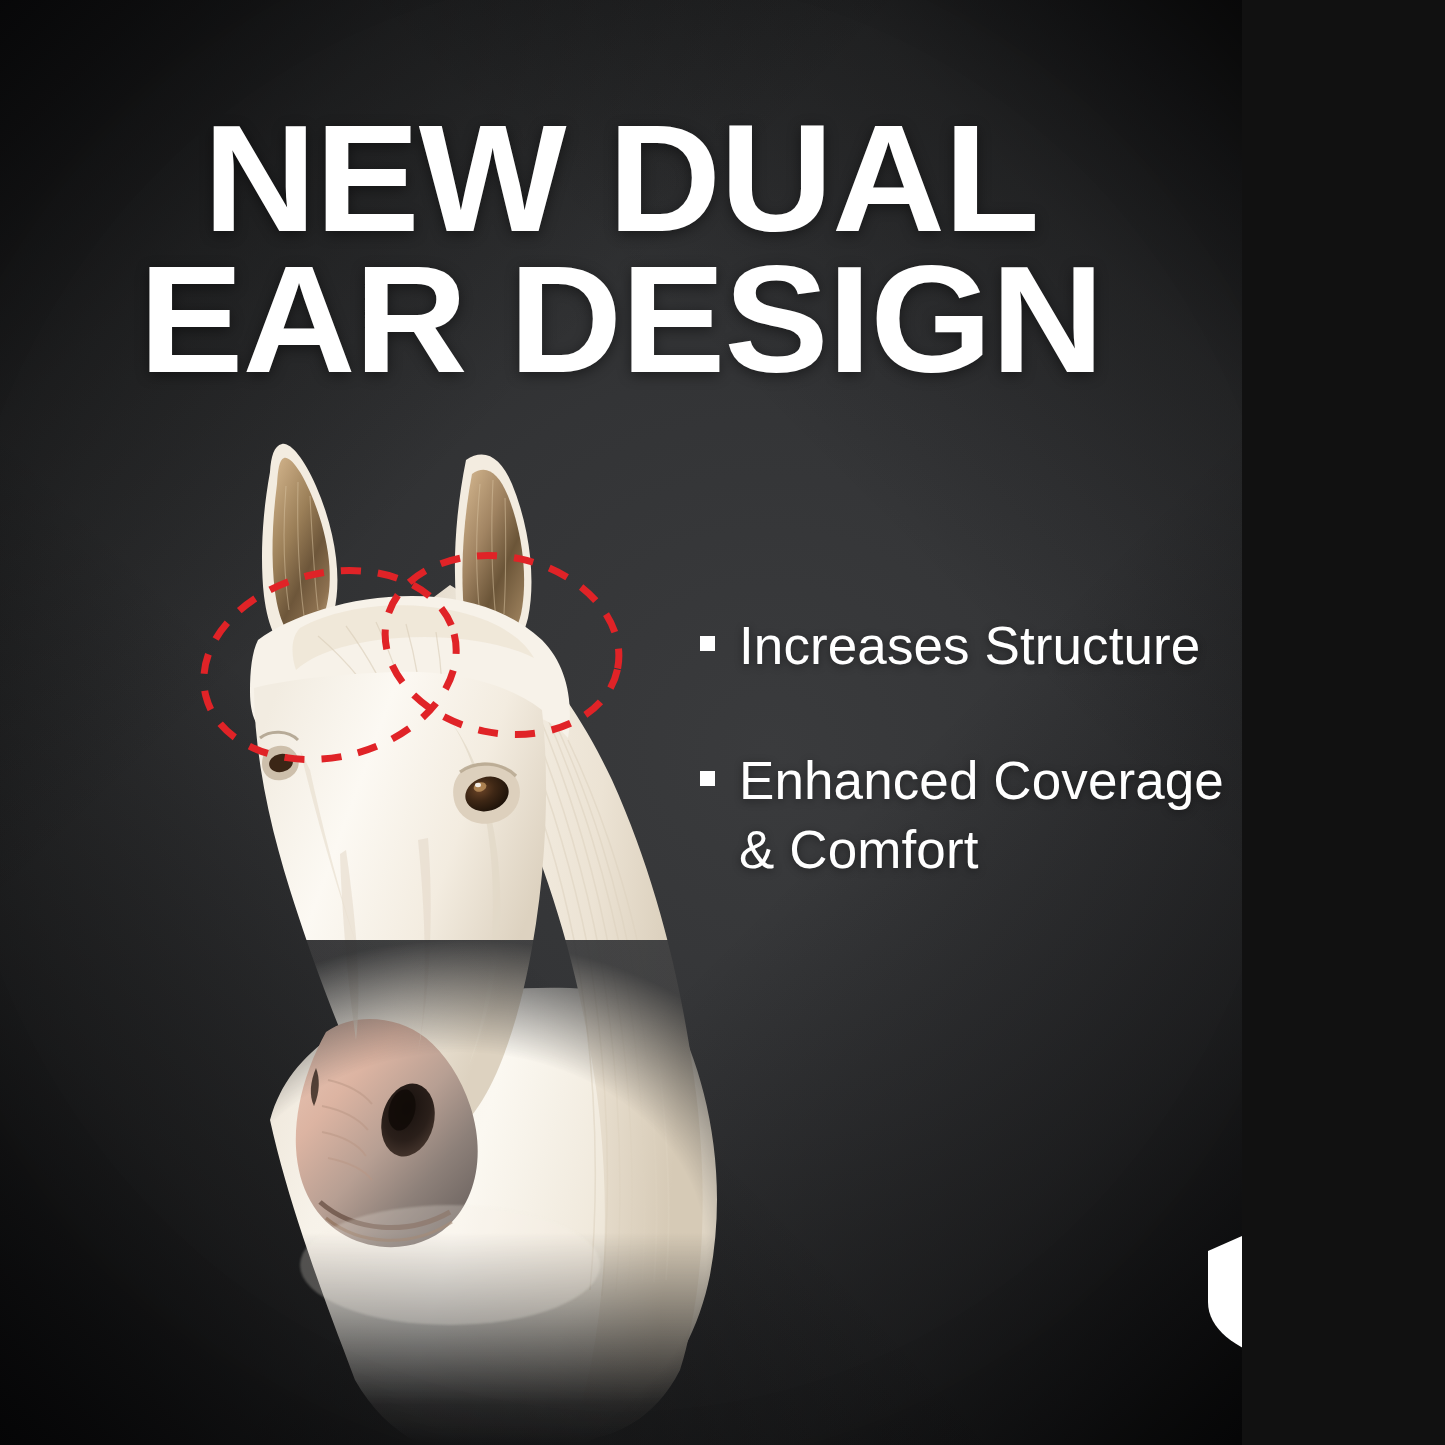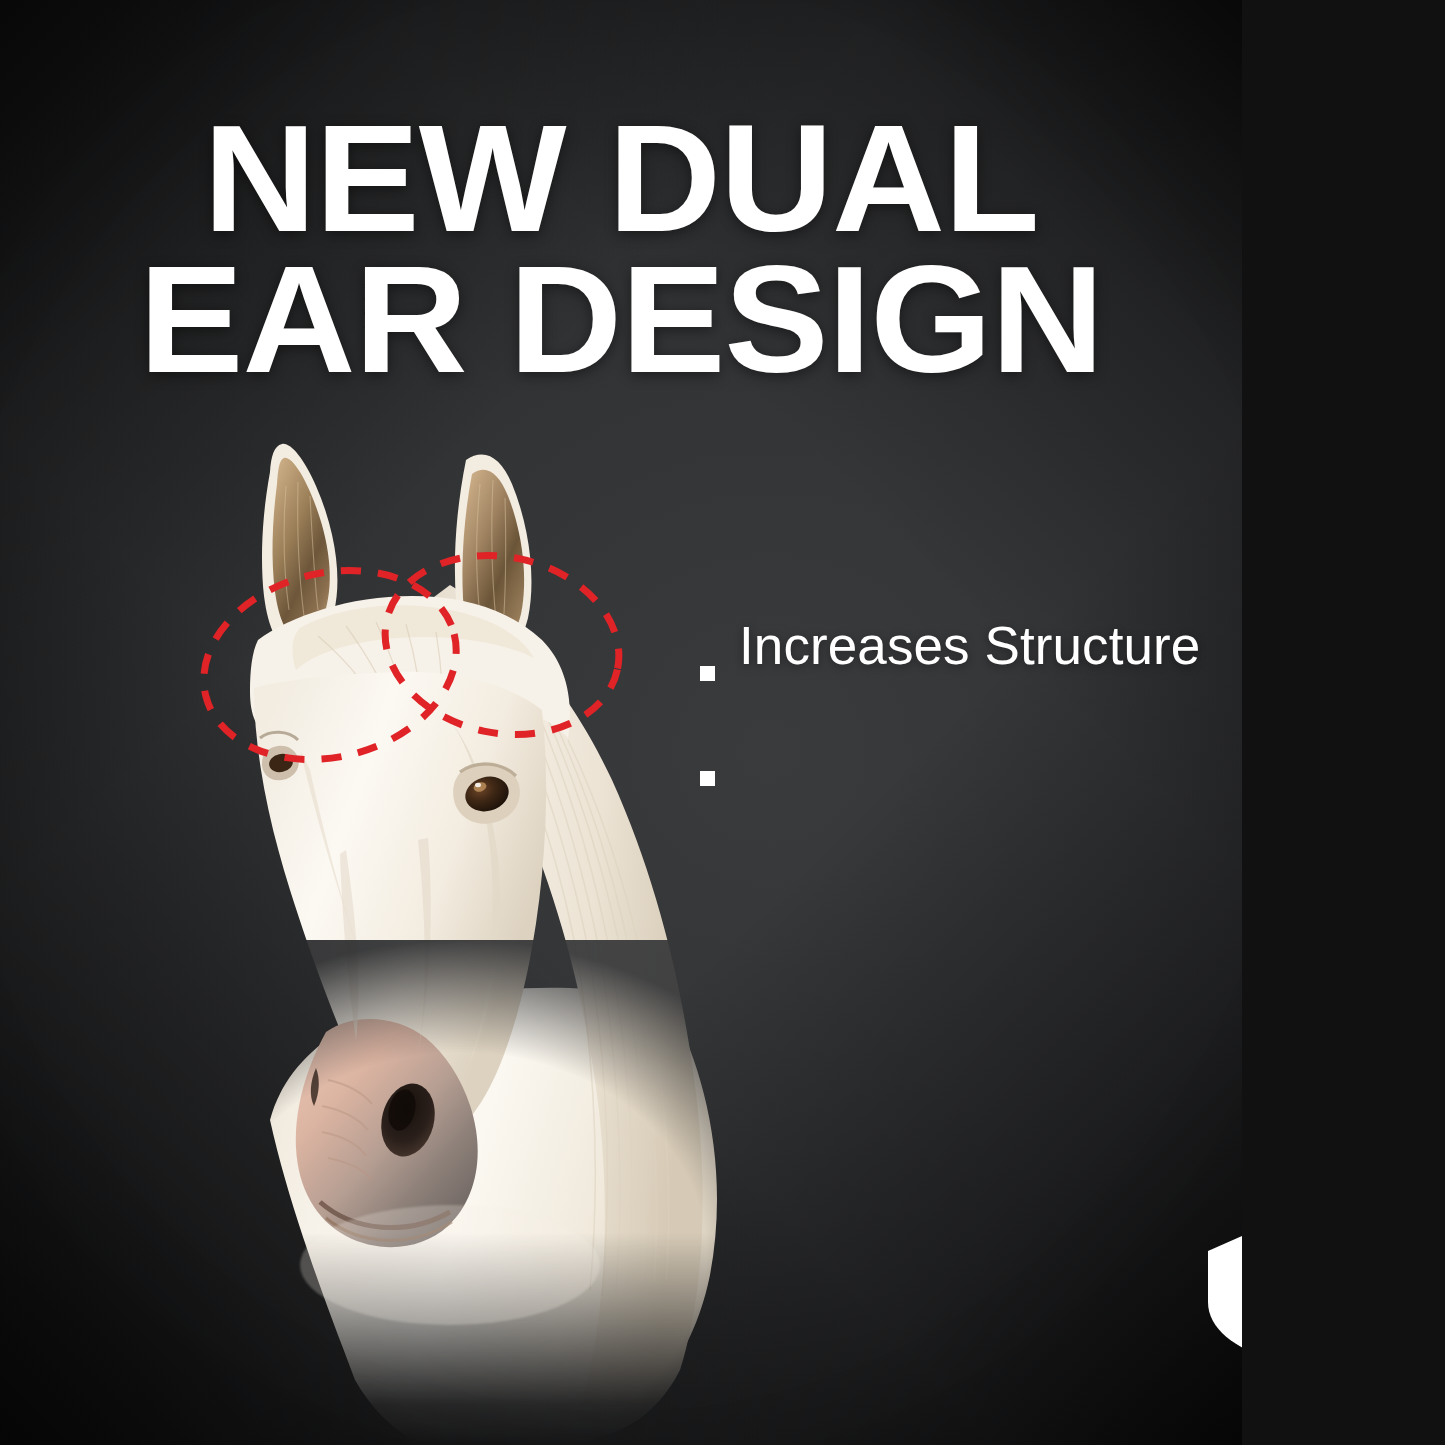--- a/index.html
+++ b/index.html
@@ -70,21 +70,21 @@
 
   
   .bullets {
     position: absolute;
     left: 700px;
     top: 612px;
     width: 660px;
   }
   .bullet-row {
     display: flex;
-    align-items: flex-end;
+    align-items: flex-start;
     margin-bottom: 66px;
   }
   .bullet-row:last-child { margin-bottom: 0; }
   .bullet-marker {
     flex: 0 0 auto;
     width: 15px;
     height: 15px;
     background: #ffffff;
     margin-top: 24px;
     margin-right: 24px;
@@ -325,20 +325,24 @@
 
     <div class="bullet-row">
       <span class="bullet-marker"></span>
       <span class="bullet-text">
         <span>Increases Structure</span><br>
       </span>
     </div>
 
     <div class="bullet-row">
       <span class="bullet-marker"></span>
+      <span class="bullet-text">
+        <span>Enhanced Coverage</span><br>
+        <span>&amp; Comfort</span>
+      </span>
     </div>
 
   </div>
 
   <div class="logo">
     <svg viewBox="0 0 152 145" xmlns="http://www.w3.org/2000/svg">
       <path d="M76,2 L146,33 L146,84 C146,112 116,133 76,143 C36,133 6,112 6,84 L6,33 Z" fill="#ffffff"></path>
       <g fill="#231f20">
         <path d="M60,42 C66,36 73,33 78,35 C82,37 81,43 76,50 C71,57 65,64 60,71
                  C56,77 53,83 53,89 C53,96 58,100 66,99 C76,98 88,90 98,80

